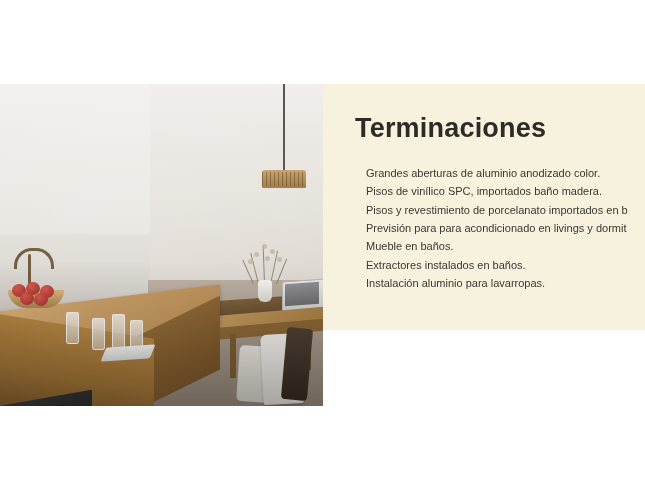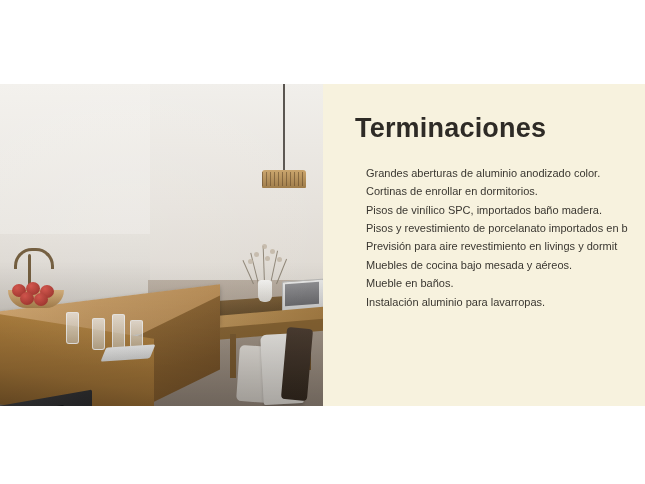--- a/index.html
+++ b/index.html
@@ -260,21 +260,21 @@
     background:
       radial-gradient(120% 90% at 40% 40%, rgba(255,255,255,.10) 0%, rgba(0,0,0,0) 55%),
       linear-gradient(180deg, rgba(0,0,0,0) 55%, rgba(0,0,0,.22) 100%);
     pointer-events: none;
   }
 
   
   .panel {
     position: relative;
     flex: 1 1 auto;
-    height: 322px;
+    height: 246px;
     background: #f7f2de;
     padding: 30px 12px 0 32px;
     box-sizing: border-box;
     overflow: hidden;
   }
   .panel h1 {
     margin: 0 0 20px 0;
     font-size: 27px;
     line-height: 1.1;
     font-weight: bold;
@@ -362,24 +362,23 @@
       <div class="ph-sink"></div>
       <div class="ph-sink-in"></div>
 
       <div class="ph-vign"></div>
     </div>
 
     <div class="panel">
       <h1>Terminaciones</h1>
       <ul class="bullets">
         <li>Grandes aberturas de aluminio anodizado color.</li>
-        <li>Cortinas de enrollar en dormitorios.</li>
         <li>Pisos de vinílico SPC, importados baño madera.</li>
         <li>Pisos y revestimiento de porcelanato importados en b</li>
-        <li>Previsión para aire revestimiento en livings y dormit</li>
-        <li>Muebles de cocina bajo mesada y aéreos.</li>
+        <li>Previsión para para acondicionado en livings y dormit</li>
         <li>Mueble en baños.</li>
+        <li>Extractores instalados en baños.</li>
         <li>Instalación aluminio para lavarropas.</li>
       </ul>
     </div>
 
   </div>
 </div>
 
 </body></html>

